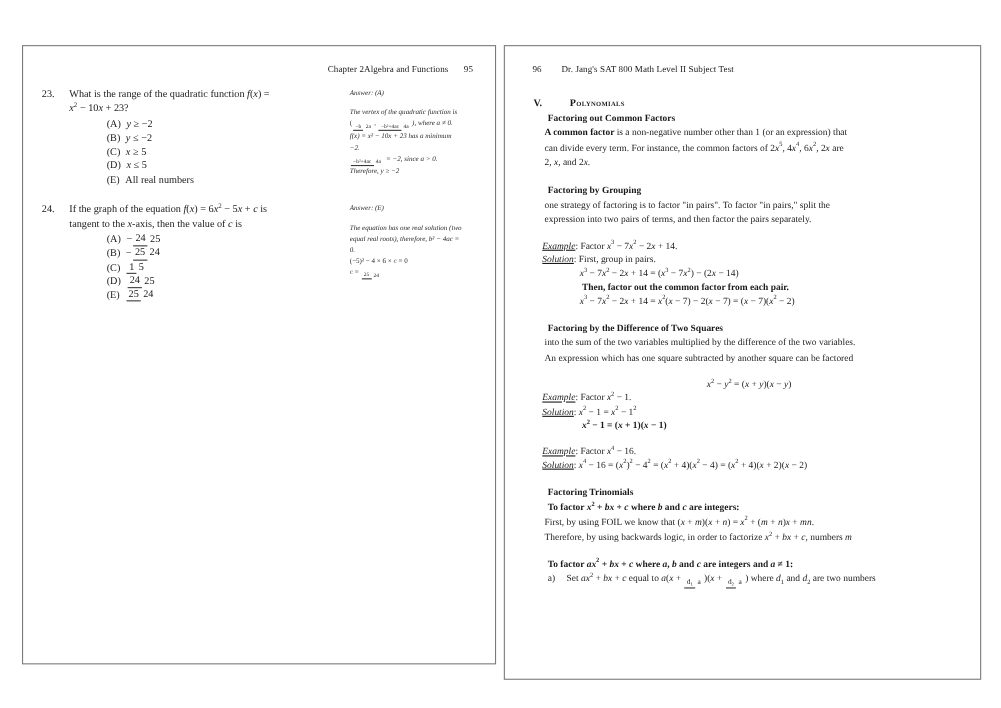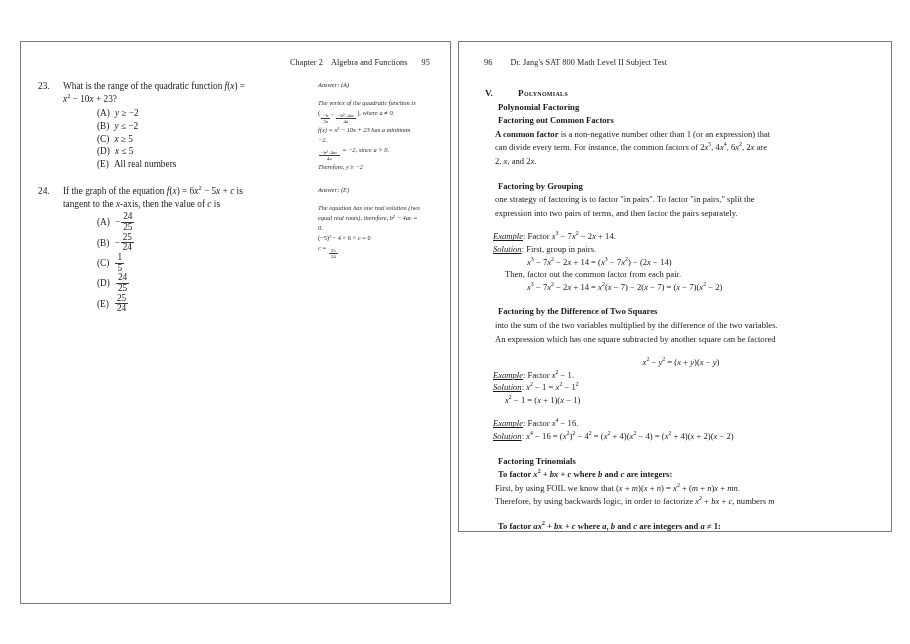--- a/index.html
+++ b/index.html
@@ -31,37 +31,37 @@
   .page-left {
     left: 20px;
     top: 41px;
     width: 431px;
     height: 563px;
   }
   .page-right {
     left: 458px;
     top: 41px;
     width: 434px;
-    height: 491px;
+    height: 577px;
   }
 
   
   .runhead {
     font-size: 8.2px;
     color: #1a1a1a;
     letter-spacing: 0.1px;
   }
   .runhead-left {
     position: absolute;
     right: 20px;
     top: 16px;
     text-align: right;
     white-space: nowrap;
   }
-  .runhead-left .rh-chapter { margin-right: 8px; }
+  .runhead-left .rh-chapter { margin-right: 0; }
   .runhead-left .rh-title { margin-right: 14px; }
   .runhead-right {
     position: absolute;
     left: 25px;
     top: 16px;
     white-space: nowrap;
   }
   .runhead-right .rh-folio { margin-right: 18px; }
 
   
@@ -119,21 +119,21 @@
   .ans-it { font-style: italic; }
 
   
   .mi { font-style: italic; }
   sup, sub {
     font-size: 0.68em;
     line-height: 0;
   }
   .frac {
     display: inline-flex;
-    flex-direction: column;
+    flex-direction: row;
     align-items: center;
     vertical-align: -0.42em;
     margin: 0 1px;
     line-height: 1.04;
   }
   .frac > span:first-child {
     border-bottom: 1px solid #3a3a3a;
     padding: 0 2px;
   }
   .frac > span:last-child { padding: 0 2px; }
@@ -179,21 +179,21 @@
     margin-top: 1px;
     width: 366px;
   }
   .gap-md { height: 11px; }
   .ex-line {
     margin-left: 8px;
     margin-top: 0;
   }
   .ex-tag { font-style: italic; text-decoration: underline; }
   .eq-ind1 { margin-left: 42px; }
-  .eq-ind2 { margin-left: 20px; }
+  .eq-ind2 { margin-left: 44px; font-weight: bold; }
   .eq-center {
     text-align: center;
     margin-left: 13px;
     width: 366px;
   }
   .bullet-a {
     margin-left: 13px;
     width: 372px;
     display: flex;
   }
@@ -334,21 +334,20 @@
   <div class="page page-right">
 
     <div class="runhead runhead-right">
       <span class="rh-folio">96</span><span>Dr. Jang's SAT 800 Math Level II Subject Test</span>
     </div>
 
     <div class="rp-body">
 
       <span class="sec-roman">V.</span>
       <div class="sec-head">Polynomials</div>
-      <div class="sub-l1">Polynomial Factoring</div>
 
       <div class="sub-l2">Factoring out Common Factors</div>
       <div class="para"><b class="tight">A common factor</b><span> is a non-negative number other than 1 (or an expression) that</span></div>
       <div class="para">can divide every term. For instance, the common factors of 2<span class="mi">x</span><sup>5</sup>, 4<span class="mi">x</span><sup>4</sup>, 6<span class="mi">x</span><sup>2</sup>, 2<span class="mi">x</span> are</div>
       <div class="para">2, <span class="mi">x</span>, and 2<span class="mi">x</span>.</div>
 
       <div class="gap-md"></div>
 
       <div class="sub-l2">Factoring by Grouping</div>
       <div class="para">one strategy of factoring is to factor "in pairs". To factor "in pairs," split the</div>

